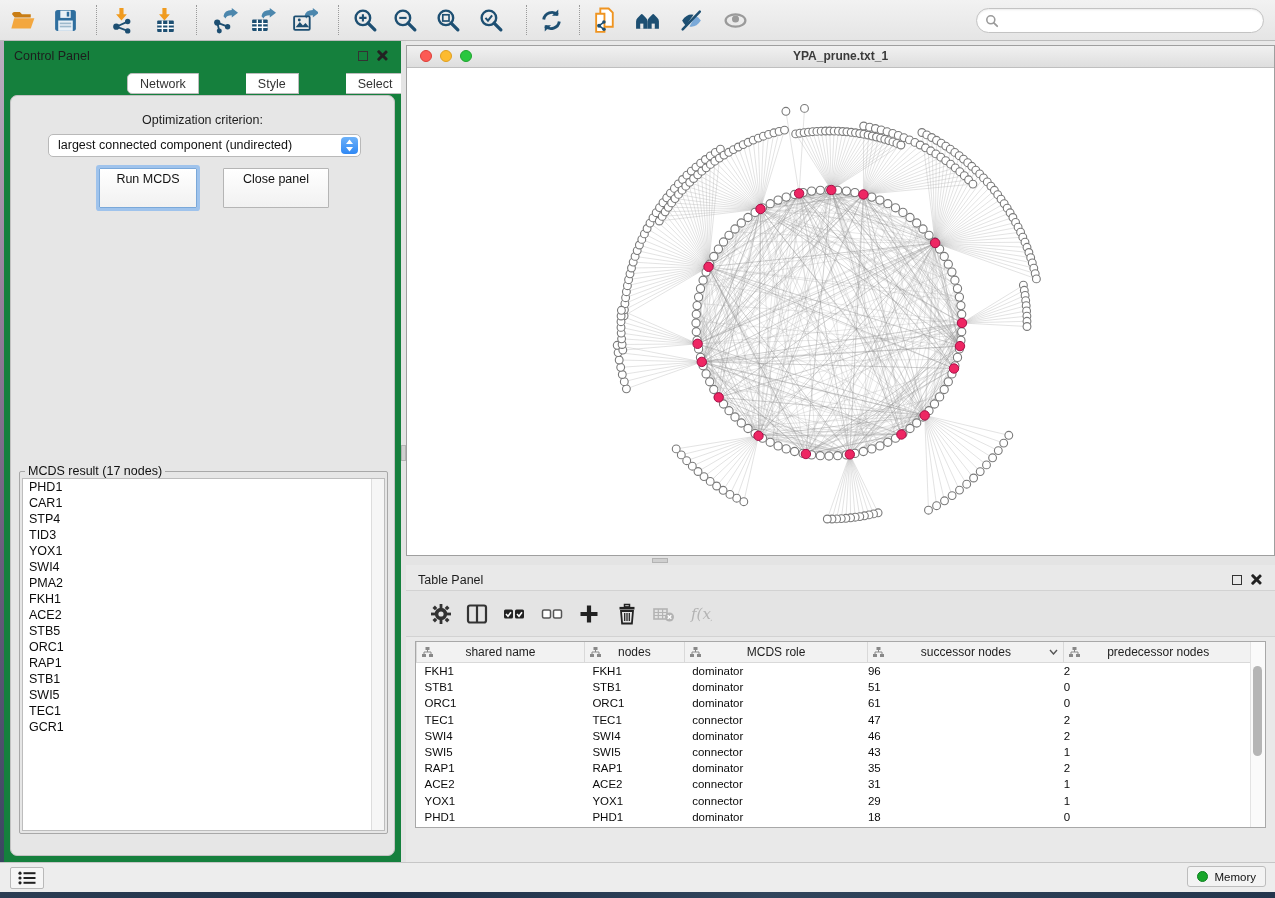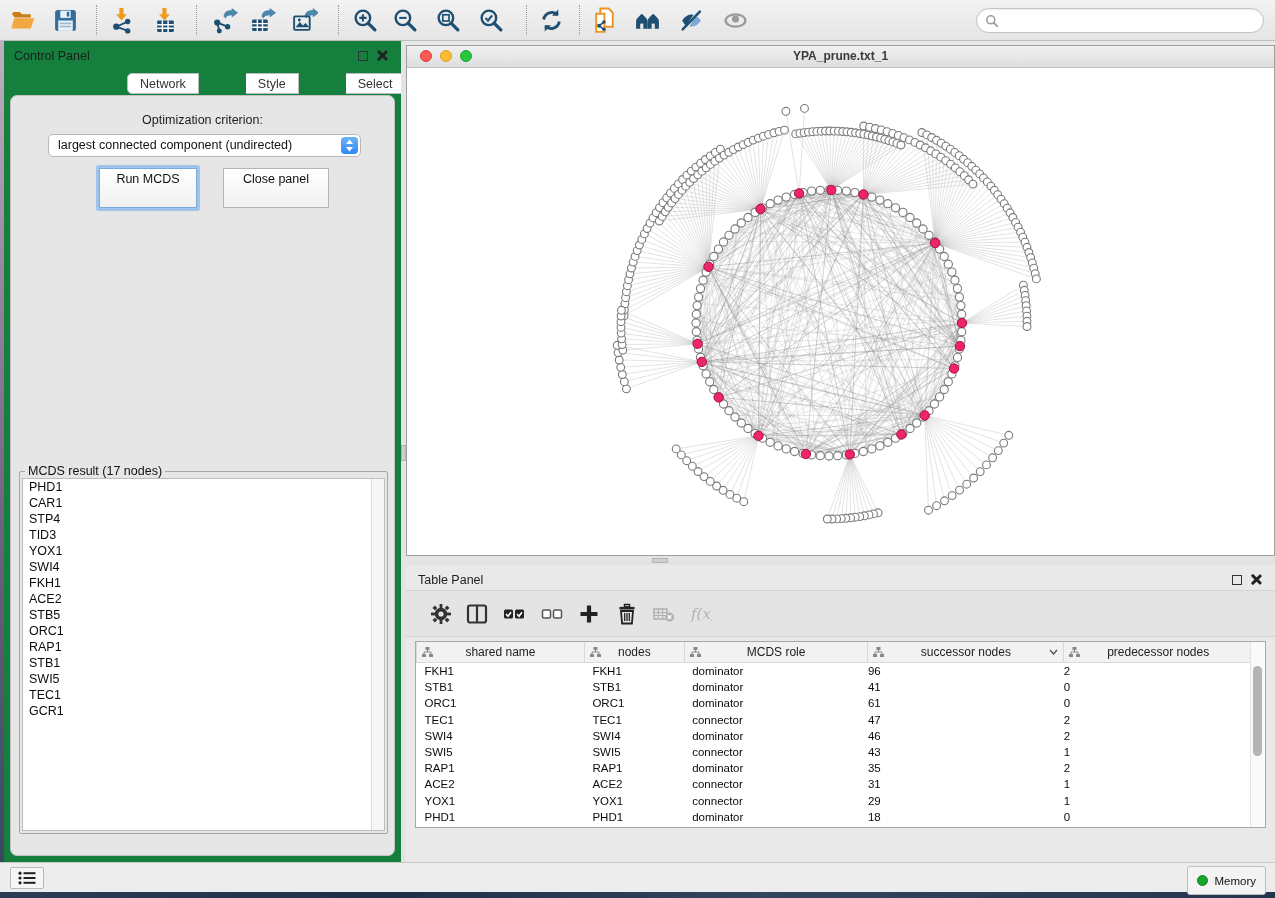--- a/index.html
+++ b/index.html
@@ -84,21 +84,21 @@
   td.num{padding:0 16px 0 0;}
   #tbl-scroll{position:absolute;right:0;top:0;bottom:0;width:14px;background:#fafafa;border-left:1px solid #e3e3e3;}
   #tbl-thumb{position:absolute;left:2px;top:24px;width:9px;height:90px;background:#b5b5b5;border-radius:5px;}
   #tp-tabs{left:262px;top:266px;}
   
   #status-bar{position:absolute;left:0;top:862px;width:1275px;height:30px;background:#ededed;
       border-top:1px solid #c6c6c6;box-sizing:border-box;}
   #list-btn{position:absolute;left:10px;top:4px;width:34px;height:22px;background:#f6f6f6;
       border:1px solid #b9b9b9;border-radius:2px;box-sizing:border-box;}
   #list-btn svg{display:block;margin:3px auto;}
-  #memory-btn{position:absolute;right:9px;top:3px;height:29px;background:#f3f3f3;border:1px solid #bdbdbd;
+  #memory-btn{position:absolute;right:9px;top:3px;height:21px;background:#f3f3f3;border:1px solid #bdbdbd;
       border-radius:3px;box-sizing:border-box;display:flex;align-items:center;padding:0 9px;gap:6px;}
   #memory-dot{width:11px;height:11px;border-radius:50%;background:#17a62a;border:1px solid #0d8020;box-sizing:border-box;}
   #memory-label{font-size:11.5px;color:#111;}
 </style>
 </head>
 <body>
 
 <div id="toolbar">
   <span class="tbi" style="left:10px">
     <svg viewBox="0 0 26 26">
@@ -266,20 +266,21 @@
     <fieldset id="mcds-fieldset">
       <legend>MCDS result (17 nodes)</legend>
       <div id="mcds-list">
         <div id="mcds-items">
             <div class="mcds-item">PHD1</div>
             <div class="mcds-item">CAR1</div>
             <div class="mcds-item">STP4</div>
             <div class="mcds-item">TID3</div>
             <div class="mcds-item">YOX1</div>
             <div class="mcds-item">SWI4</div>
+            <div class="mcds-item">PMA2</div>
             <div class="mcds-item">FKH1</div>
             <div class="mcds-item">ACE2</div>
             <div class="mcds-item">STB5</div>
             <div class="mcds-item">ORC1</div>
             <div class="mcds-item">RAP1</div>
             <div class="mcds-item">STB1</div>
             <div class="mcds-item">SWI5</div>
             <div class="mcds-item">TEC1</div>
             <div class="mcds-item">GCR1</div>
           </div>
@@ -1367,21 +1368,21 @@
             <td>FKH1</td>
             <td>FKH1</td>
             <td>dominator</td>
             <td class="num">96</td>
             <td class="num">2</td>
           </tr>
           <tr>
             <td>STB1</td>
             <td>STB1</td>
             <td>dominator</td>
-            <td class="num">41</td>
+            <td class="num">51</td>
             <td class="num">0</td>
           </tr>
           <tr>
             <td>ORC1</td>
             <td>ORC1</td>
             <td>dominator</td>
             <td class="num">61</td>
             <td class="num">0</td>
           </tr>
           <tr>

